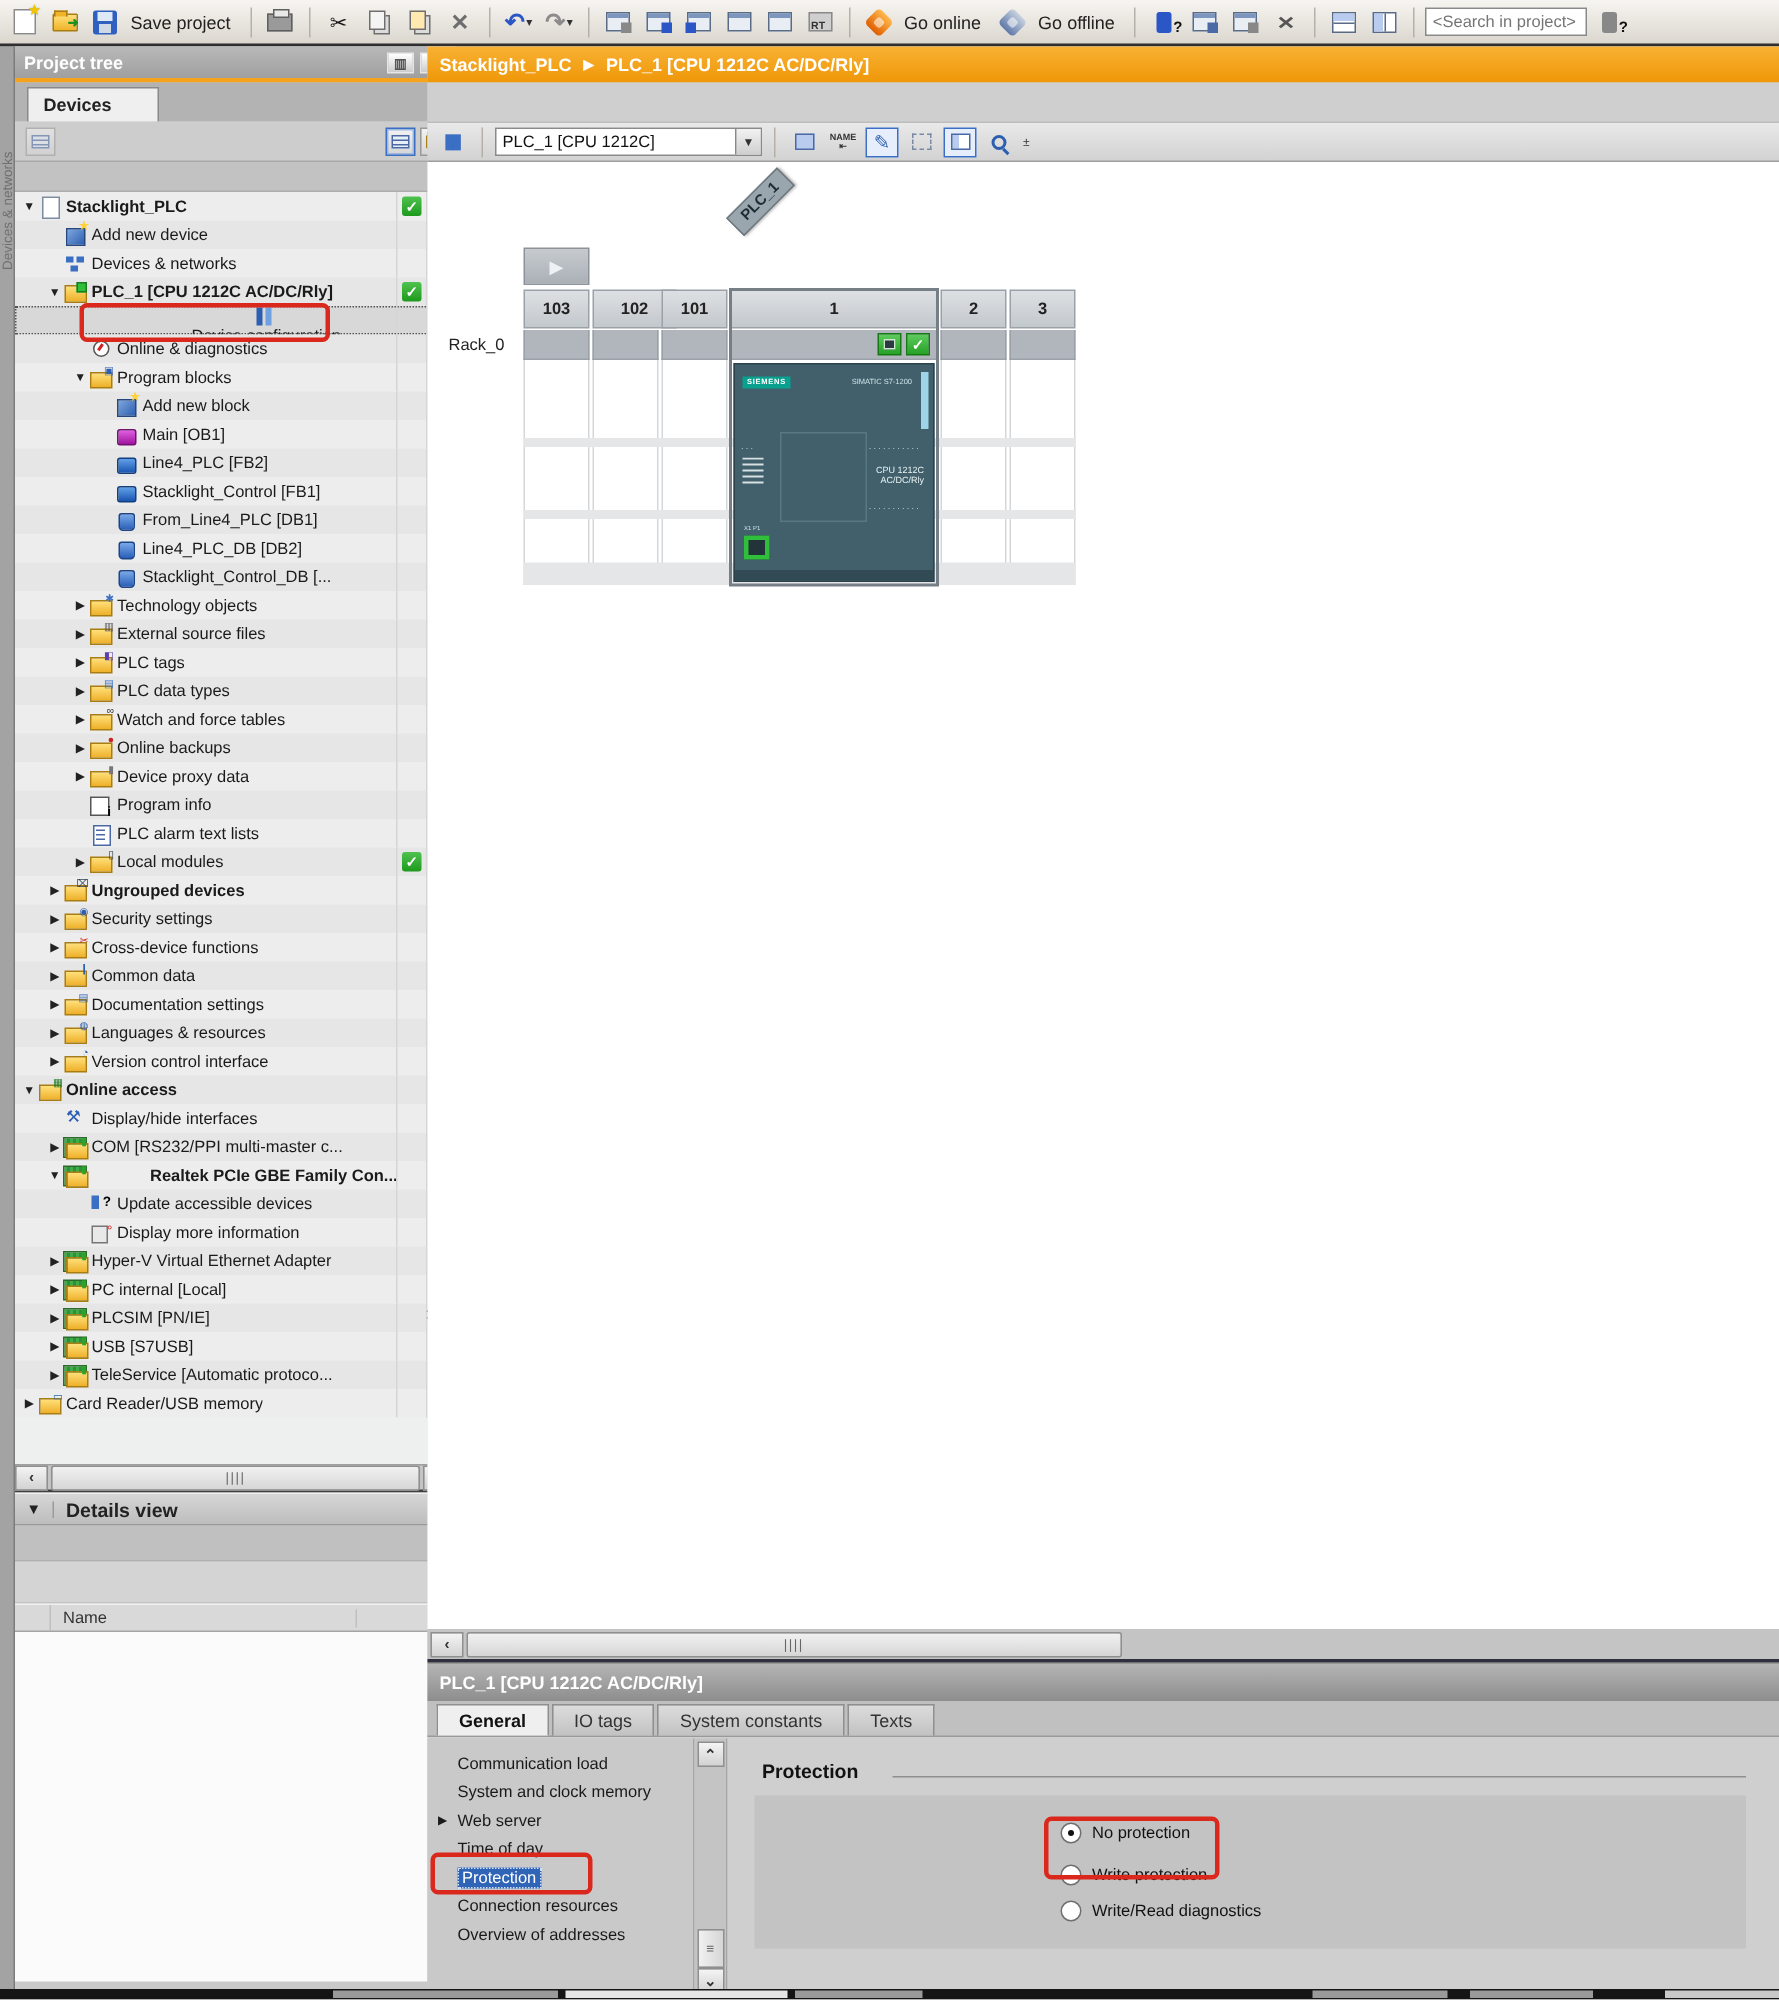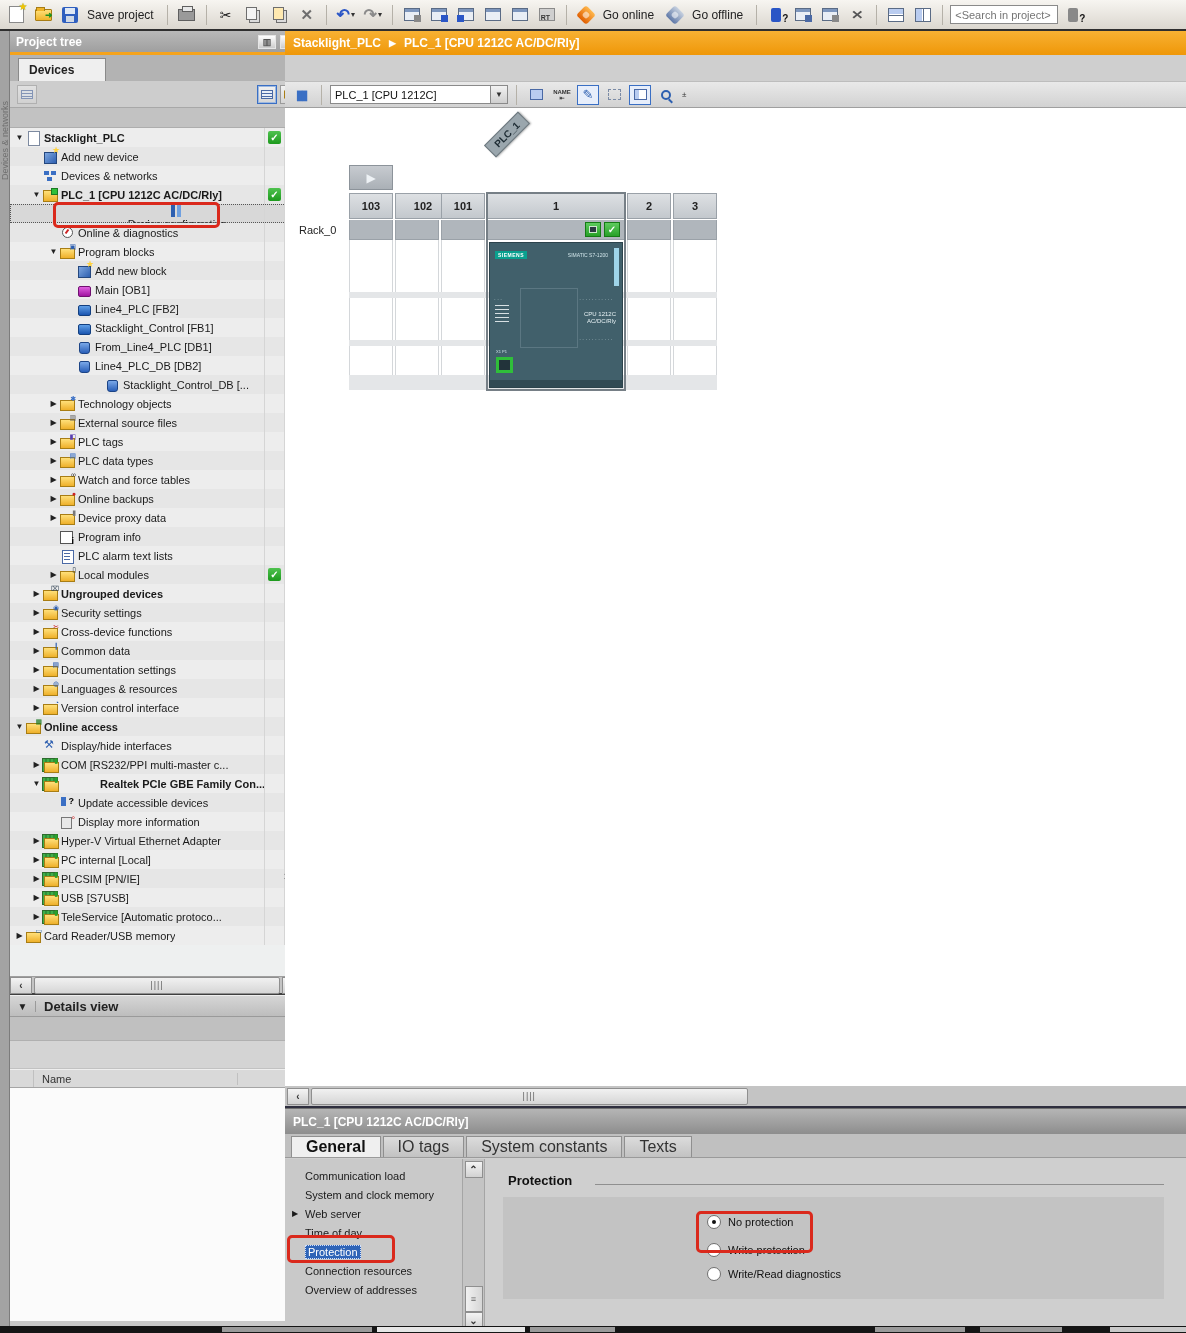--- a/index.html
+++ b/index.html
@@ -194,21 +194,21 @@
 
   
   #main-hscroll { height:22px; background:#c4c4c4; border-bottom:2px solid #2f2f3f; display:flex; align-items:center; padding:1px 2px; }
   #main-hscroll .sb-thumb { max-width:700px; }
   #main-hscroll .track { flex:1; }
 
   
   #props { height:223px; background:#cfcfcf; position:relative; }
   #props-title { height:26px; background:linear-gradient(#b5b5b5,#8d8d8d); border-top:1px solid #6f6f6f; color:#fff; font-weight:bold; font-size:12px; display:flex; align-items:center; padding-left:8px; }
   #props-tabs { height:24px; background:#c0c0c0; display:flex; align-items:flex-end; padding-left:6px; border-bottom:1px solid #9a9a9a; }
-  .ptab { height:21px; display:flex; align-items:center; padding:0 14px; border:1px solid #8f8f8f; border-bottom:none; background:linear-gradient(#dcdcdc,#c2c2c2); margin-right:2px; font-size:16px; color:#333; }
+  .ptab { height:21px; display:flex; align-items:center; padding:0 14px; border:1px solid #8f8f8f; border-bottom:none; background:linear-gradient(#dcdcdc,#c2c2c2); margin-right:2px; font-size:12px; color:#333; }
   .ptab.active { background:#efefef; font-weight:bold; color:#111; }
   #props-body { position:absolute; left:0; top:51px; right:0; bottom:0; display:flex; }
   #props-menu { width:178px; background:#c9c9c9; border-right:1px solid #a5a5a5; padding-top:7px; }
   .pm-item { height:19px; display:flex; align-items:center; padding-left:20px; font-size:11px; color:#1a1a1a; position:relative; white-space:nowrap; }
   .pm-item .arr { position:absolute; left:7px; font-size:8px; }
   .pm-item.sel .lbl { background:#2f64b7; color:#fff; outline:1px dotted #cfe0ff; outline-offset:-1px; padding:1px 3px; }
   #props-vscroll { width:22px; background:#c4c4c4; border-right:1px solid #a5a5a5; display:flex; flex-direction:column; align-items:center; padding:2px 1px; }
   #props-vscroll .sb-btn { width:18px; }
   #props-vscroll .vtrack { flex:1; }
   #props-vscroll .vthumb { width:18px; height:26px; background:linear-gradient(90deg,#f1f1f1,#d6d6d6); border:1px solid #8f8f8f; display:flex; align-items:center; justify-content:center; color:#666; font-size:9px; }
@@ -492,21 +492,21 @@
         <span class="twist"></span>
         <span class="ti i-db"></span>
         <span class="tlabel" style="max-width: 175px;">Line4_PLC_DB [DB2]</span>
         <span class="stat">
           <span class="scell"></span>
           <span class="scell">
             <span class="dot"></span>
           </span>
         </span>
       </div>
-      <div class="trow" style="padding-left: 83px;">
+      <div class="trow" style="padding-left: 55px;">
         <span class="twist"></span>
         <span class="ti i-db"></span>
         <span class="tlabel" style="max-width: 175px;">Stacklight_Control_DB [...</span>
         <span class="stat">
           <span class="scell"></span>
           <span class="scell">
             <span class="dot"></span>
           </span>
         </span>
       </div>

